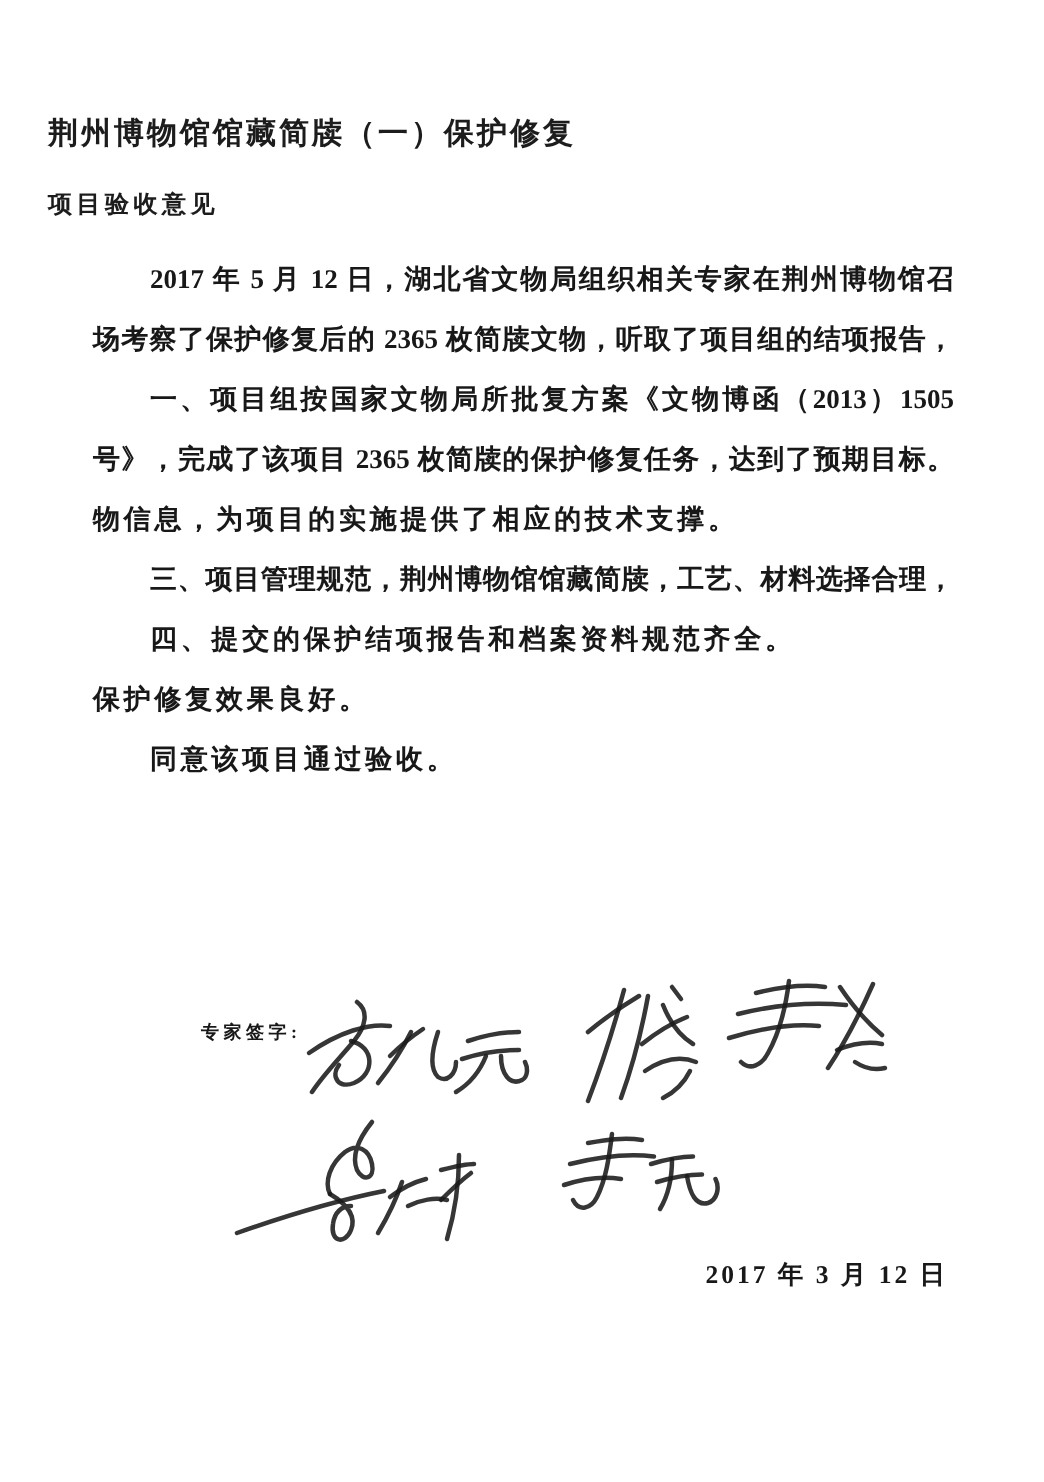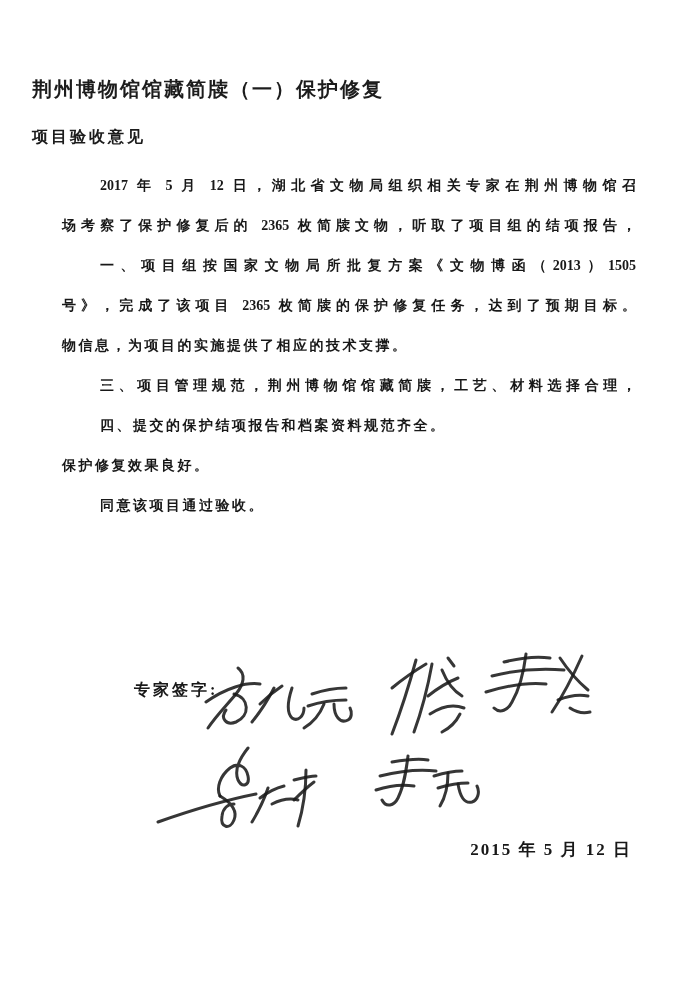--- a/index.html
+++ b/index.html
@@ -22,37 +22,37 @@
     font-size:20px;letter-spacing:2px;line-height:26px;
   }
   .title-line2{
     font-size:16px;letter-spacing:3px;line-height:26px;margin-top:22px;
   }
   .body-block{
     position:absolute;top:166px;left:62px;width:574px;
   }
   .body-line{
     height:40px;line-height:40px;
-    font-size:14px;font-weight:700;
+    font-size:18px;font-weight:700;
     letter-spacing:2.5px;
     white-space:nowrap;
     color:#181818;
   }
   .body-line.full{
     white-space:normal;
     word-break:break-all;
     text-align:justify;
     text-align-last:justify;
     letter-spacing:normal;
   }
   .body-line.indent{padding-left:38px;}
   .body-line.full.indent{padding-left:0;text-indent:38px;}
   .sig-label{
     position:absolute;left:134px;top:680px;
-    font-size:16px;font-weight:700;letter-spacing:3px;
+    font-size:12px;font-weight:700;letter-spacing:3px;
     color:#181818;
   }
   .signature{position:absolute;}
   .signature svg path{
     fill:none;stroke:#1a1a1a;stroke-width:3;
     stroke-linecap:round;stroke-linejoin:round;opacity:.88;
   }
   .date-line{
     position:absolute;top:838px;right:64px;
     font-size:17px;font-weight:600;letter-spacing:2px;
@@ -144,15 +144,15 @@
       <path d="M12,24 C32,19 52,17 68,19"></path>
       <path d="M40,4 C38,20 36,34 30,46 C26,54 18,56 14,48"></path>
       <path d="M8,38 C20,34 34,32 46,34"></path>
       <path d="M66,24 C76,21 86,19 94,19"></path>
       <path d="M70,36 C80,33 90,31 100,31"></path>
       <path d="M80,21 C80,32 78,44 72,54"></path>
       <path d="M90,32 C92,44 96,52 104,50 C110,48 112,40 109,34"></path>
     </svg>
   </div>
 
-  <div class="date-line">2015 年 5 月 12 日</div>
+  <div class="date-line">2017 年 3 月 12 日</div>
 
 </div>
 
 </body></html>

